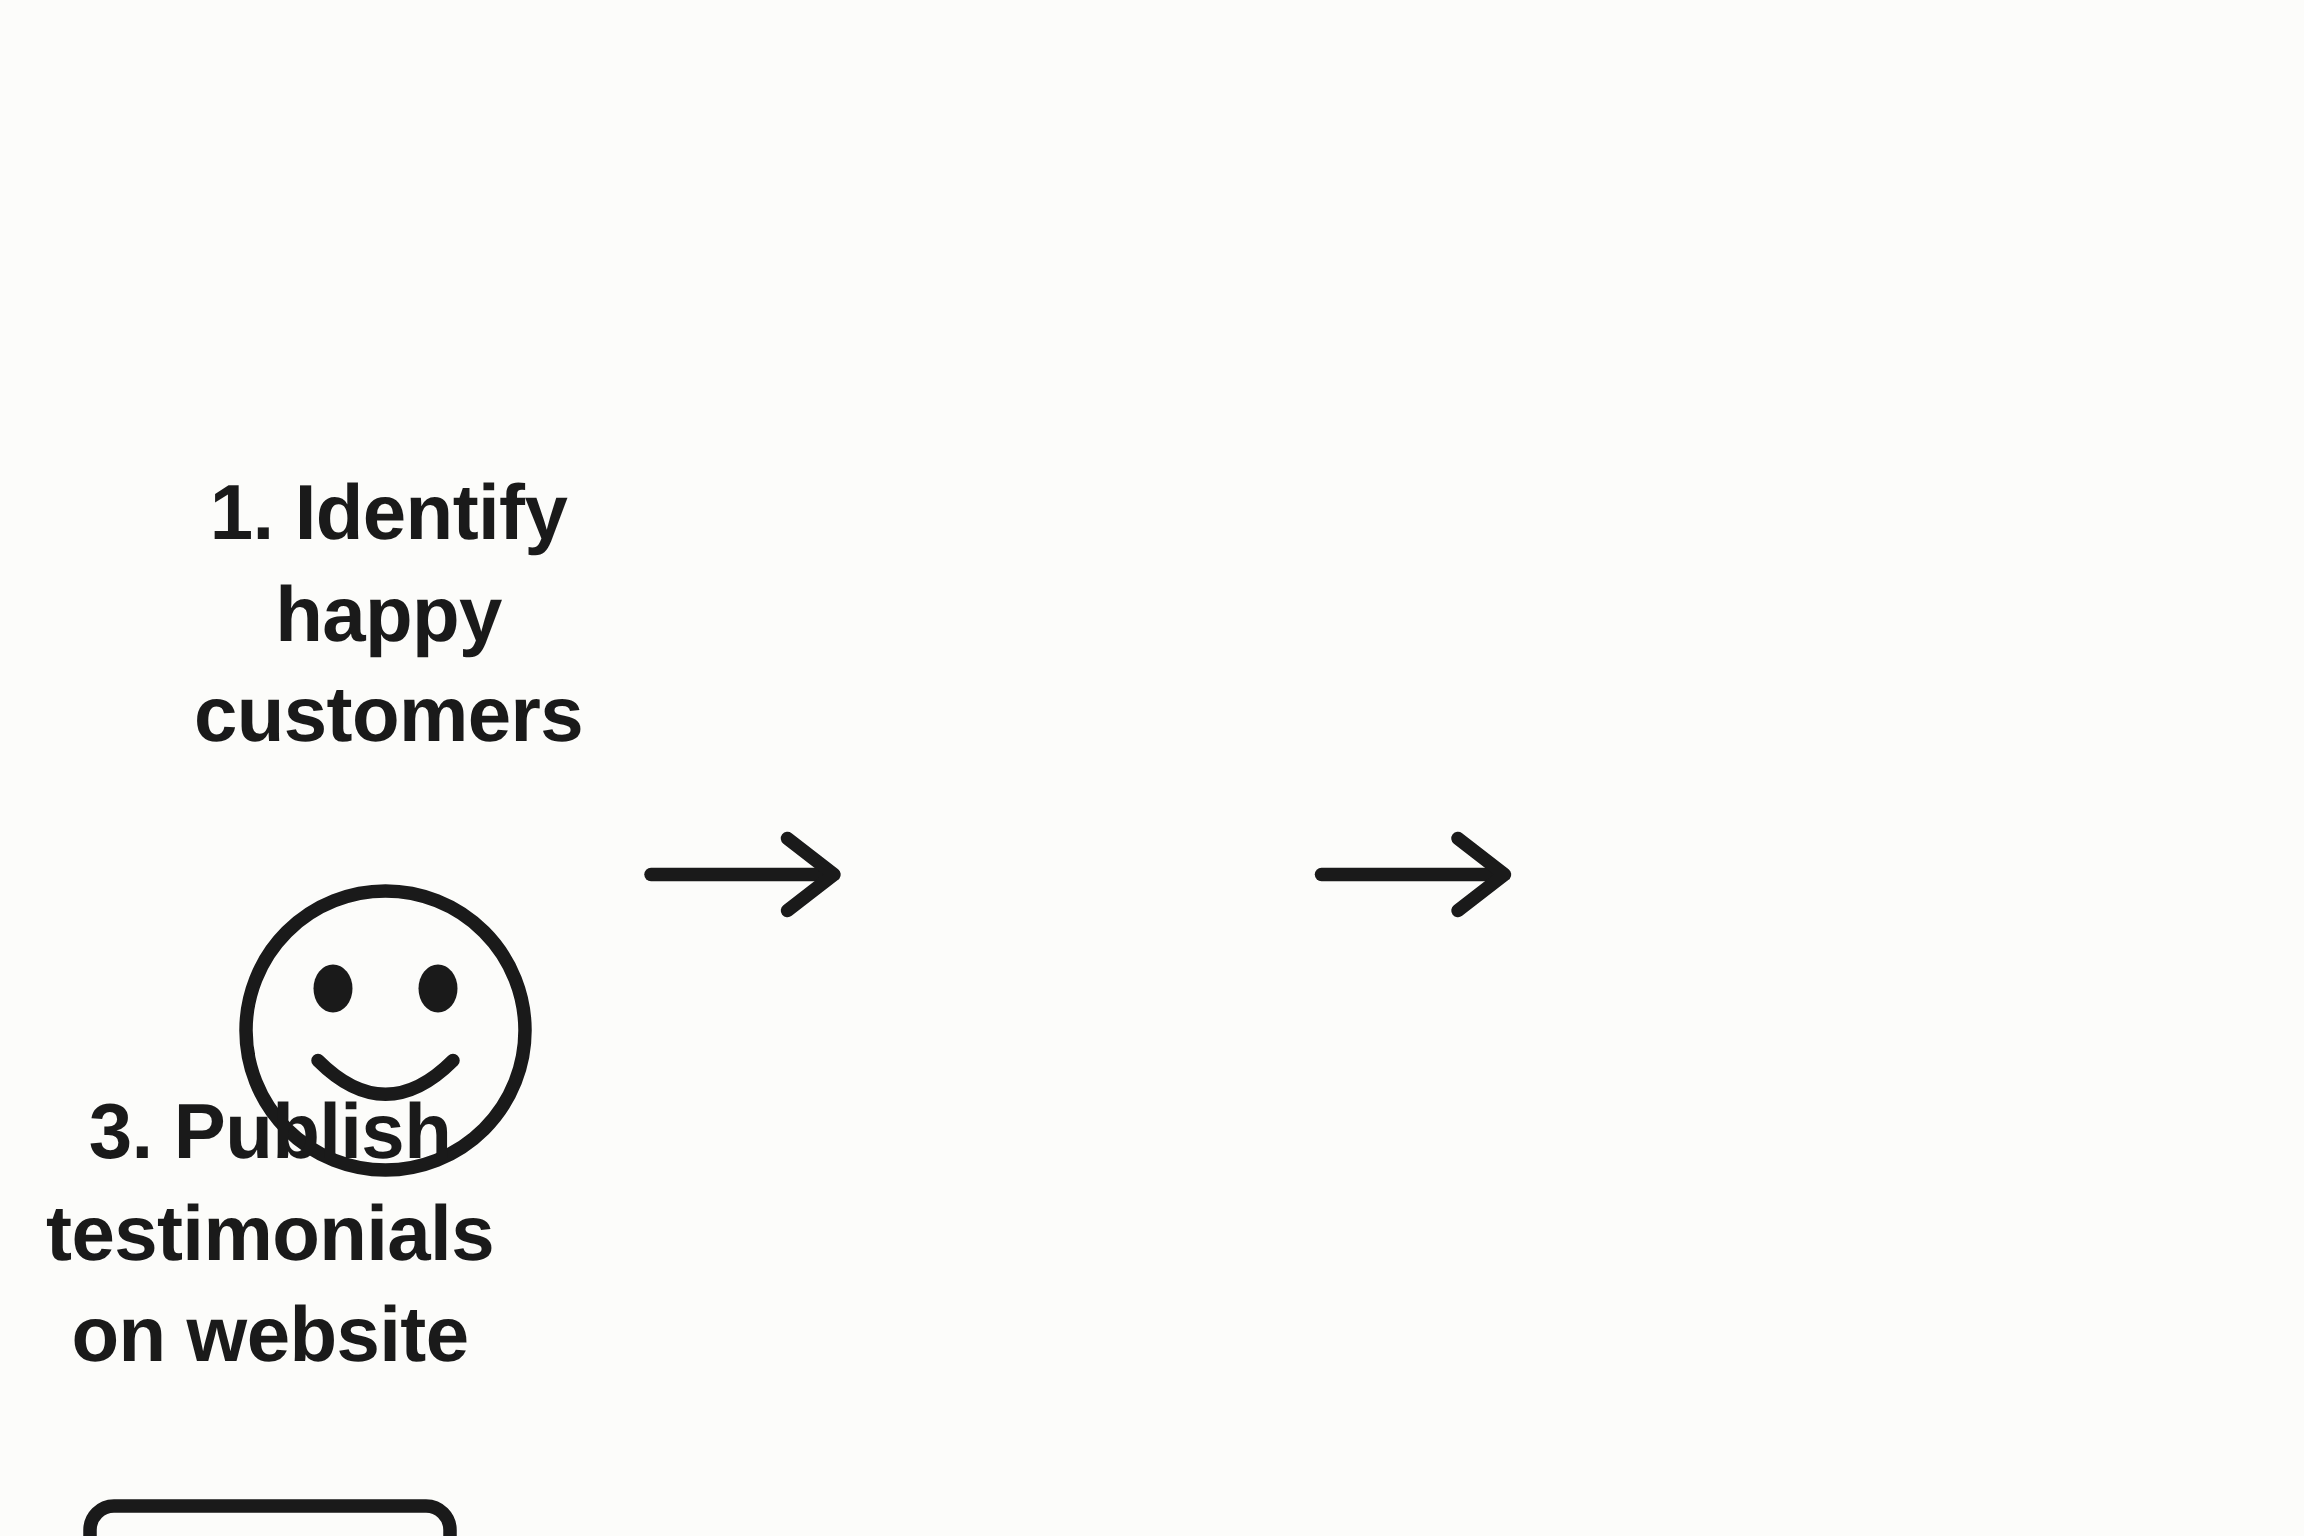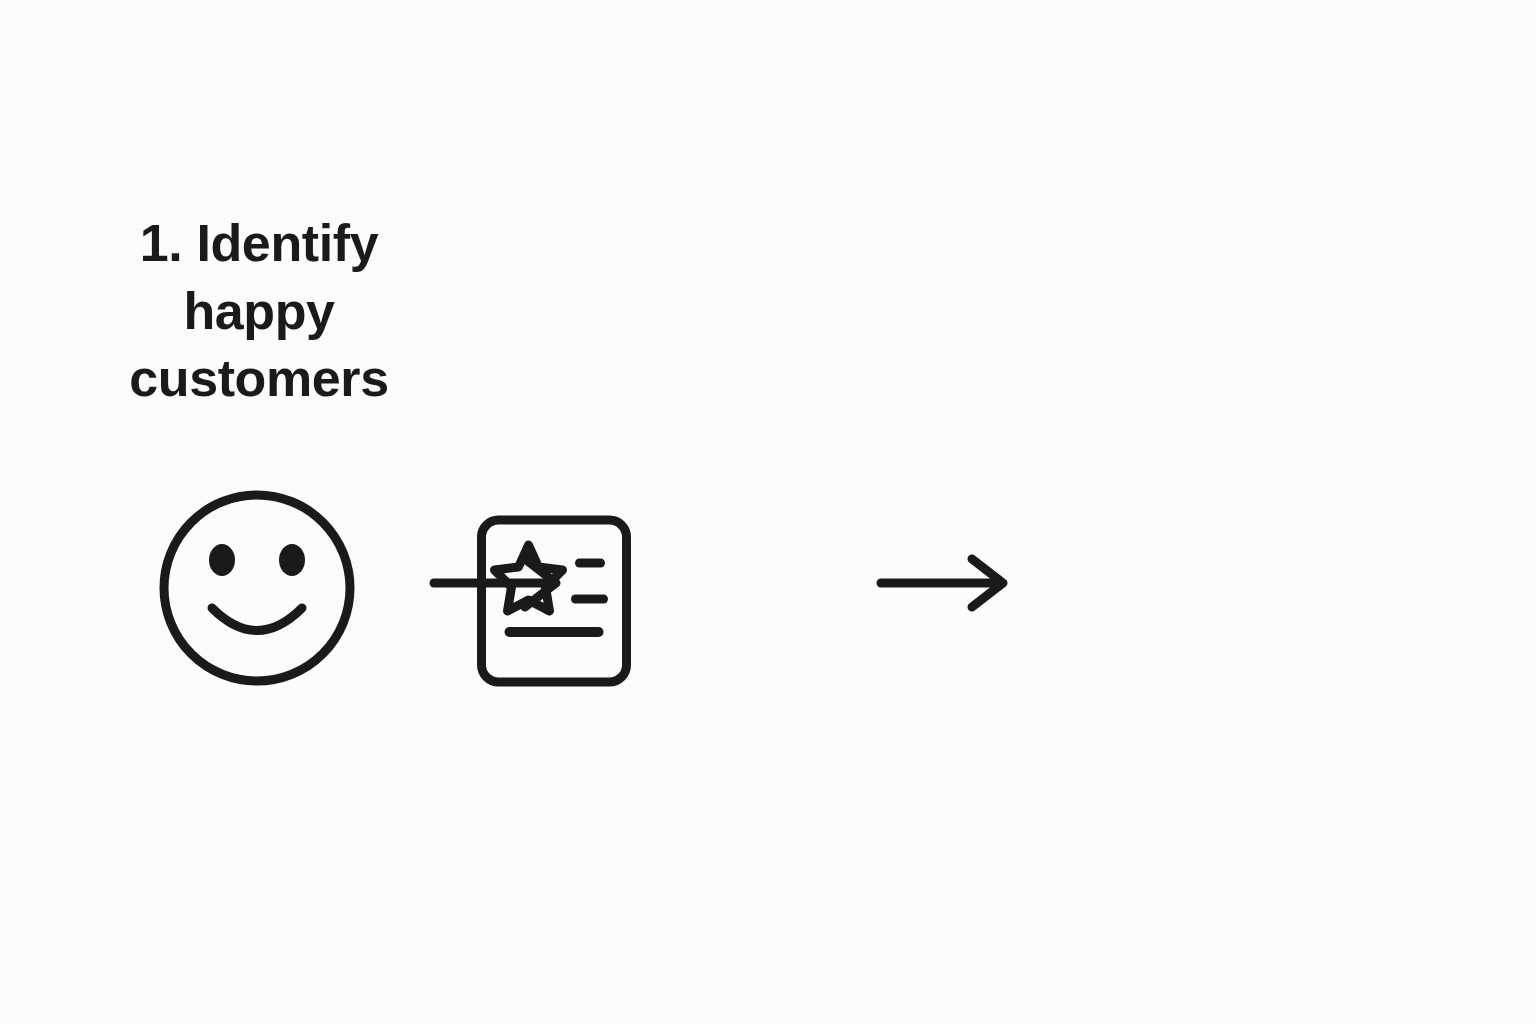--- a/index.html
+++ b/index.html
@@ -21,22 +21,23 @@
   }
 
   
   .flow {
     position: absolute;
     left: 0;
     top: 0;
     width: 1536px;
     height: 1024px;
     display: flex;
-    flex-direction: row;
+    flex-direction: column;
     align-items: flex-start;
+    justify-content: center;
   }
 
   .step {
     position: relative;
     display: flex;
     flex-direction: column;
     align-items: center;
   }
 
   .step-1 { width: 330px; margin-left: 94px; }
@@ -120,20 +121,41 @@
 
           <line x1="103" y1="48" x2="124" y2="48" stroke="#1A1A1A" stroke-width="9" stroke-linecap="round"></line>
 
           <line x1="99" y1="84" x2="127" y2="84" stroke="#1A1A1A" stroke-width="9" stroke-linecap="round"></line>
 
           <line x1="33" y1="117" x2="122" y2="117" stroke="#1A1A1A" stroke-width="10" stroke-linecap="round"></line>
         </svg>
       </div>
     </div>
 
+    <div class="step step-3">
+      <div class="step-label">3. Publish
+testimonials
+on website</div>
+
+      <div class="icon-wrap">
+        <svg width="250" height="192" viewBox="0 0 250 192">
+          <rect x="5" y="5" width="240" height="182" rx="16" ry="16" fill="none" stroke="#1A1A1A" stroke-width="9"></rect>
+
+          <line x1="5" y1="61" x2="245" y2="61" stroke="#1A1A1A" stroke-width="8"></line>
+
+          <circle cx="37" cy="33" r="6.5" fill="#1A1A1A"></circle>
+          <circle cx="64" cy="33" r="6.5" fill="#1A1A1A"></circle>
+          <circle cx="91" cy="33" r="6.5" fill="#1A1A1A"></circle>
+
+          <line x1="35" y1="98" x2="137" y2="98" stroke="#1A1A1A" stroke-width="10" stroke-linecap="round"></line>
+          <line x1="35" y1="130" x2="205" y2="130" stroke="#1A1A1A" stroke-width="10" stroke-linecap="round"></line>
+          <line x1="35" y1="161" x2="172" y2="161" stroke="#1A1A1A" stroke-width="10" stroke-linecap="round"></line>
+        </svg>
+      </div>
+    </div>
 
   </div>
 
   <div class="arrow arrow-1">
     <svg width="145" height="60" viewBox="0 0 145 60">
       <line x1="6" y1="30" x2="120" y2="30" stroke="#1A1A1A" stroke-width="9" stroke-linecap="round"></line>
       <polyline points="97,6 128,30 97,54" fill="none" stroke="#1A1A1A" stroke-width="9" stroke-linecap="round" stroke-linejoin="round"></polyline>
     </svg>
   </div>
 

